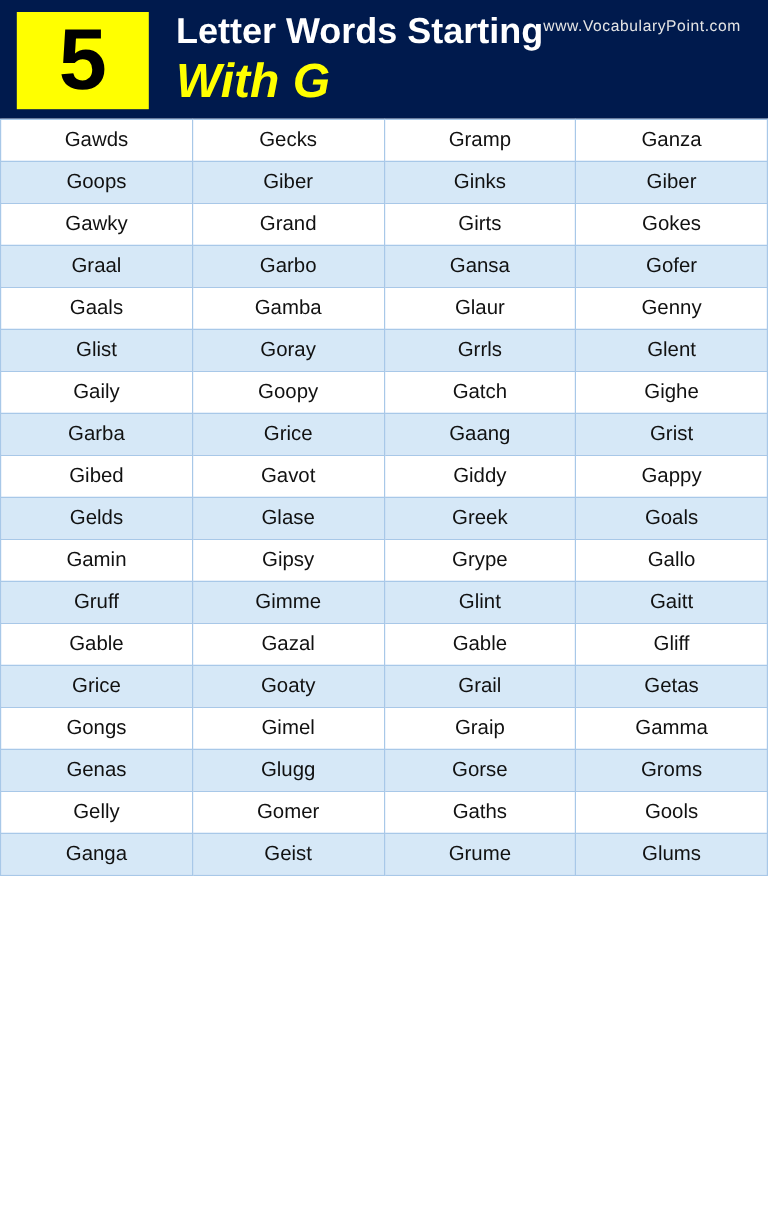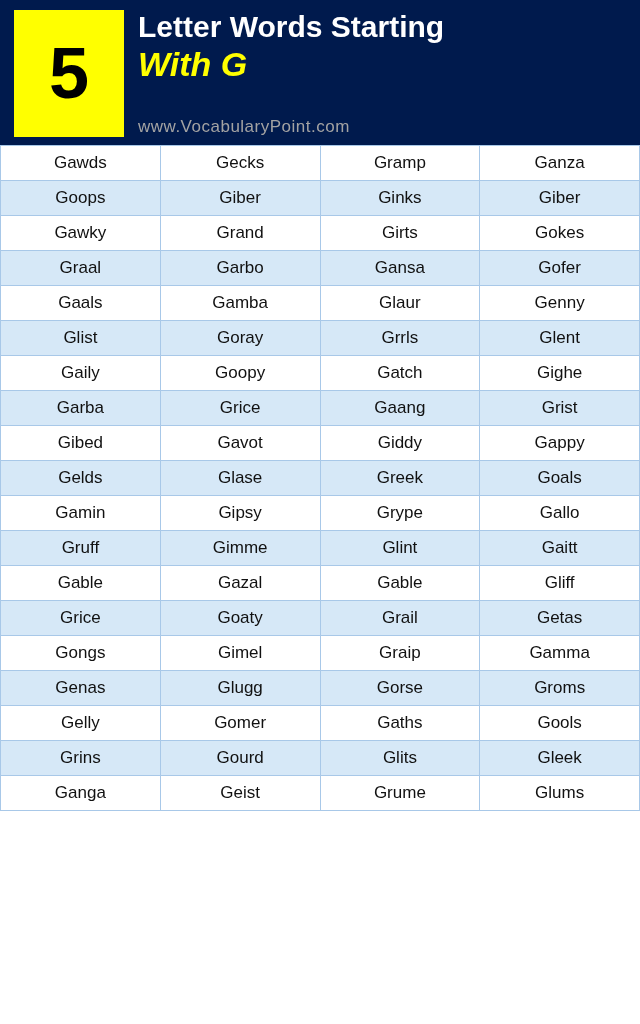--- a/index.html
+++ b/index.html
@@ -25,40 +25,39 @@
       width: 110px;
       min-width: 110px;
       display: flex;
       align-items: center;
       justify-content: center;
       line-height: 1;
       padding: 4px 0;
     }
     .header-text {
       display: flex;
-      flex-direction: column;
+      flex-direction: row;
       justify-content: center;
       flex: 1;
-      gap: 29px;
     }
     .header-title {
       color: #fff;
       font-size: 30px;
       font-weight: 700;
       line-height: 1.15;
     }
     .header-title-with {
       color: #ffff00;
-      font-size: 34px;
+      font-size: 40px;
       font-weight: 900;
       font-style: italic;
     }
     .header-url {
-      color: #a3a3a3;
-      font-size: 17px;
+      color: #e5e5e5;
+      font-size: 13px;
       margin-top: 4px;
       letter-spacing: 0.5px;
     }
 
     
     .word-table {
       width: 100%;
       border-collapse: collapse;
     }
     .word-table td {
@@ -188,25 +187,19 @@
         <td>Gorse</td>
         <td>Groms</td>
       </tr>
       <tr>
         <td>Gelly</td>
         <td>Gomer</td>
         <td>Gaths</td>
         <td>Gools</td>
       </tr>
       <tr>
-        <td>Grins</td>
-        <td>Gourd</td>
-        <td>Glits</td>
-        <td>Gleek</td>
-      </tr>
-      <tr>
         <td>Ganga</td>
         <td>Geist</td>
         <td>Grume</td>
         <td>Glums</td>
       </tr>
     </tbody>
 </table>
 
 </body></html>

